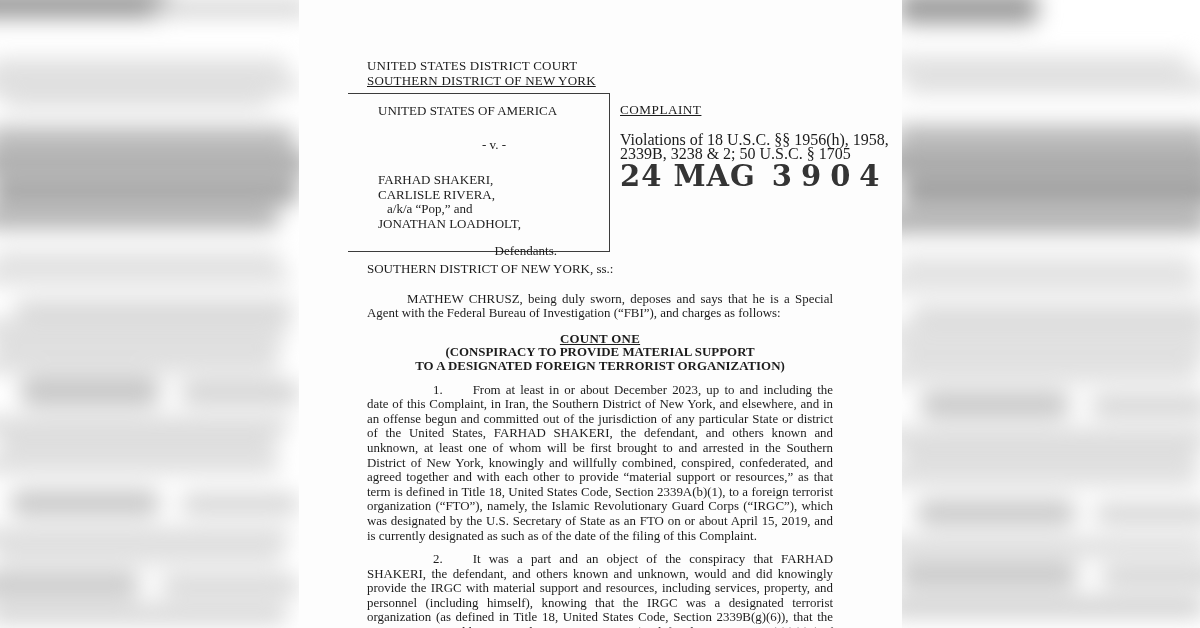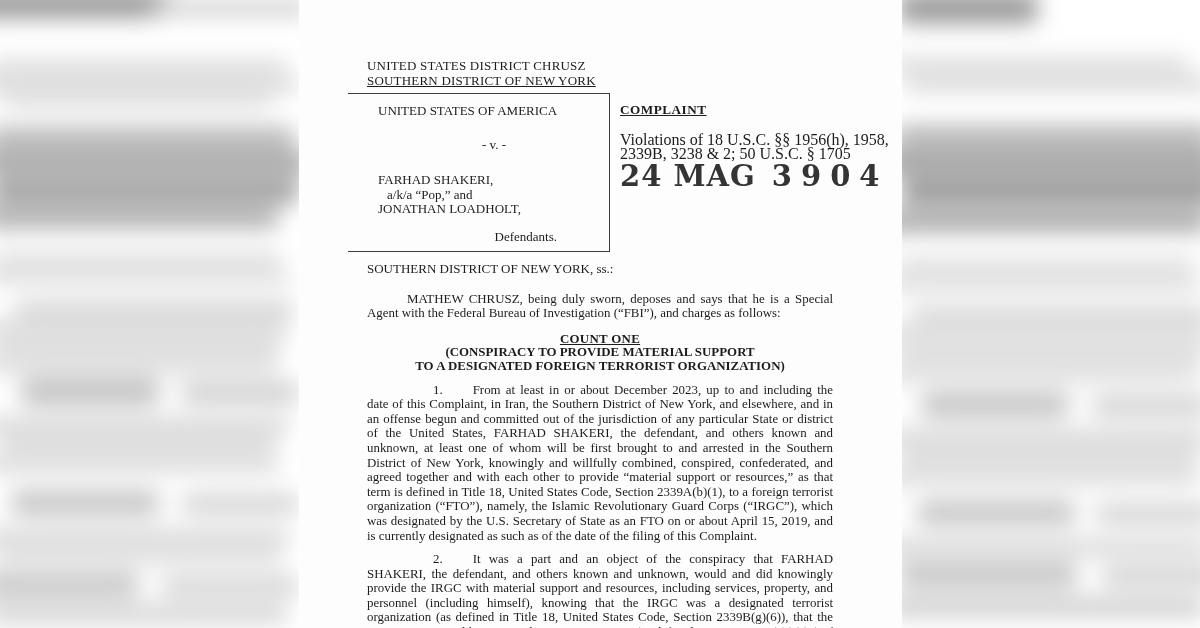--- a/index.html
+++ b/index.html
@@ -19,21 +19,21 @@
   .caption-box{position:absolute;top:93px;left:49px;width:262px;height:159px;
                border-top:1.4px solid #3c3c3c;border-right:1.4px solid #3c3c3c;
                border-bottom:1.4px solid #3c3c3c;box-sizing:border-box;}
   .caption-box .inner{padding:10px 0 0 30px;font-size:13px;line-height:14.5px;}
   .plaintiff{white-space:nowrap;}
   .versus{margin:19px 0 0 104px;}
   .defendant-names{margin-top:21px;}
   .defendant-names .aka{padding-left:9px;}
   .defendants-label{margin-top:13px;text-align:right;padding-right:52px;}
   .right-col{position:absolute;top:103px;left:321px;width:250px;}
-  .complaint-title{font-weight:bold;text-decoration:underline;font-size:13.2px;letter-spacing:.5px;}
+  .complaint-title{font-weight:normal;text-decoration:underline;font-size:13.2px;letter-spacing:.5px;}
   .violations{margin-top:15px;font-size:16px;line-height:14.8px;white-space:nowrap;}
   .stamp{margin-top:7px;font-family:"DejaVu Serif", serif;font-weight:700;font-size:29px;
          color:#383838;white-space:nowrap;letter-spacing:1px;filter:blur(.4px) contrast(1.05);}
   .stamp .num{letter-spacing:9px;margin-left:16px;}
   .body{position:absolute;top:262px;left:68px;width:466px;}
   .venue{font-size:13px;white-space:nowrap;}
   .oath{margin:15px 0 0 0;text-indent:40px;text-align:justify;}
   .count-head{margin-top:12px;text-align:center;font-weight:bold;font-size:12.9px;line-height:13.6px;}
   .count-head .title{text-decoration:underline;letter-spacing:.3px;}
   .para{margin:9px 0 0 0;text-align:justify;}
@@ -97,30 +97,31 @@
     <div class="blob" style="top:504px;left:214px;width:120px;height:20px;background:#d2d2d2;"></div>
     <div class="blob" style="top:540px;left:0px;width:330px;height:14px;background:#cfcfcf;"></div>
     <div class="blob" style="top:562px;left:18px;width:180px;height:26px;background:#c6c6c6;"></div>
     <div class="blob" style="top:566px;left:220px;width:120px;height:20px;background:#d0d0d0;"></div>
     <div class="blob" style="top:598px;left:6px;width:320px;height:18px;background:#cacaca;"></div>
   </div>
 
   <div class="doc">
 
     <div class="court-header">
-      <div>UNITED STATES DISTRICT CHRUSZ</div>
+      <div>UNITED STATES DISTRICT COURT</div>
       <div class="u">SOUTHERN DISTRICT OF NEW YORK</div>
     </div>
 
     <div class="caption-box">
       <div class="inner">
         <div class="plaintiff">UNITED STATES OF AMERICA</div>
         <div class="versus">- v. -</div>
         <div class="defendant-names">
           <div>FARHAD SHAKERI,</div>
+          <div>CARLISLE RIVERA,</div>
           <div class="aka">a/k/a “Pop,” and</div>
           <div>JONATHAN LOADHOLT,</div>
         </div>
         <div class="defendants-label">Defendants.</div>
       </div>
     </div>
 
     <div class="right-col">
       <div class="complaint-title">COMPLAINT</div>
       <div class="violations">

